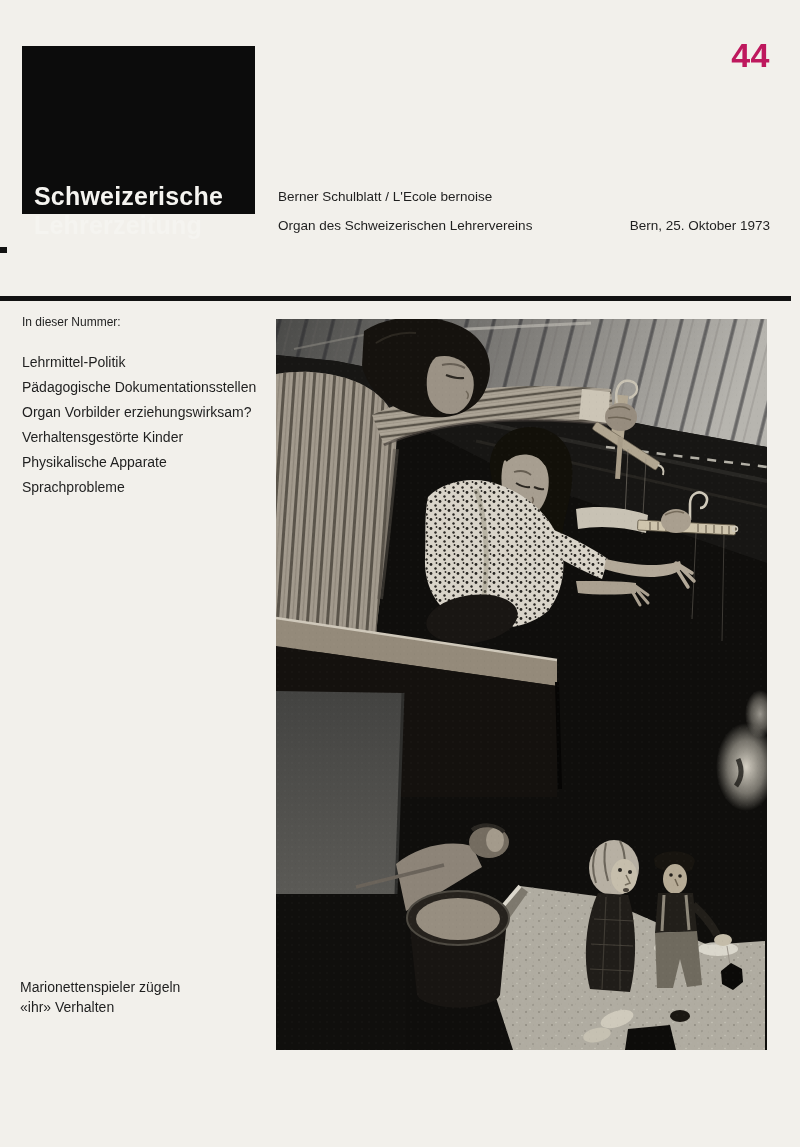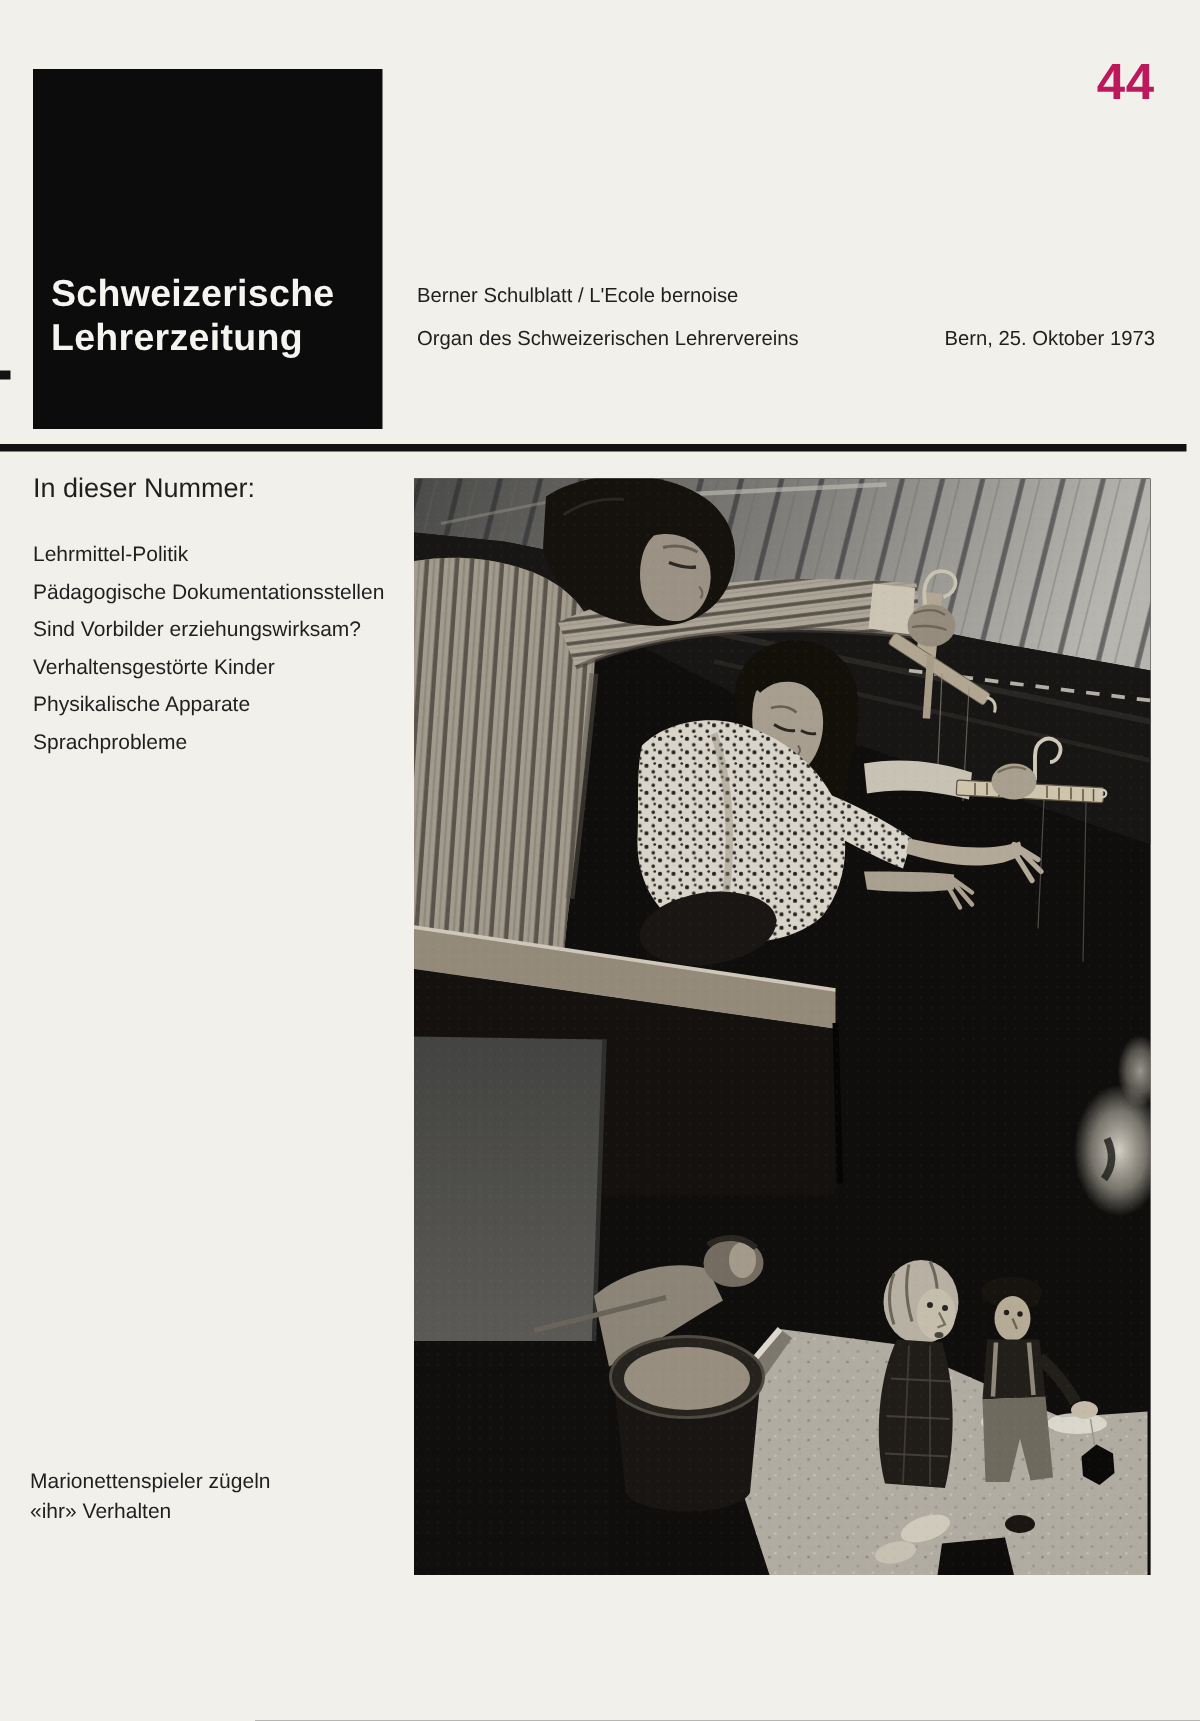--- a/index.html
+++ b/index.html
@@ -2,38 +2,38 @@
 <html><head>
 <meta charset="utf-8">
 <style>
   html,body{margin:0;padding:0;background:#888;}
   .page{
     position:relative;width:800px;height:1147px;margin:0 auto;
     background:#f2f0eb;overflow:hidden;
     font-family:"Liberation Sans", sans-serif;color:#1f1f1f;
   }
   .masthead-box{
-    position:absolute;left:22px;top:46px;width:233px;height:240px;
+    position:absolute;left:22px;top:46px;width:233px;height:168px;
     background:#0c0c0c;
   }
   .masthead-title{
     position:absolute;left:12px;top:136px;
     color:#f5f4f0;font-weight:bold;font-size:25px;line-height:29px;letter-spacing:.2px;
   }
   .issue-number{
     position:absolute;top:38px;right:30px;
     font-weight:bold;font-size:34px;line-height:34px;letter-spacing:.5px;color:#be185d;
   }
   .header-line1{position:absolute;left:278px;top:189px;font-size:13.5px;}
   .header-line2{position:absolute;left:278px;top:218px;font-size:13.5px;}
   .issue-date{position:absolute;top:218px;right:30px;font-size:13.5px;padding-left:17px;}
   .divider-rule{position:absolute;left:0;top:296px;width:791px;height:5px;background:#121212;}
   .edge-tick{position:absolute;left:0;top:247px;width:7px;height:6px;background:#121212;}
   .contents{position:absolute;left:22px;top:315px;width:250px;}
-  .contents-heading{font-size:18px;margin:0 0 21px 0;}
+  .contents-heading{font-size:12px;margin:0 0 21px 0;}
   .contents-item{font-size:14px;line-height:25px;margin:0;}
   .cover-photo{
     position:absolute;left:276px;top:319px;width:491px;height:731px;
     background:#0f0e0c;
   }
   .cover-photo svg{display:block;width:491px;height:731px;}
   .photo-caption{position:absolute;left:20px;top:977px;font-size:14px;line-height:20px;}
 </style>
 </head>
 <body>
@@ -53,21 +53,21 @@
   <div class="header-line2">Organ des Schweizerischen Lehrervereins</div>
   <div class="issue-date">Bern, 25. Oktober 1973</div>
 
   <div class="edge-tick"></div>
   <div class="divider-rule"></div>
 
   <div class="contents">
     <p class="contents-heading">In dieser Nummer:</p>
     <p class="contents-item">Lehrmittel-Politik</p>
     <p class="contents-item">Pädagogische Dokumentationsstellen</p>
-    <p class="contents-item">Sind Vorbilder erziehungswirksam?</p>
+    <p class="contents-item">Organ Vorbilder erziehungswirksam?</p>
     <p class="contents-item">Verhaltensgestörte Kinder</p>
     <p class="contents-item">Physikalische Apparate</p>
     <p class="contents-item">Sprachprobleme</p>
   </div>
 
   <div class="cover-photo">
     <svg viewBox="0 0 491 731" xmlns="http://www.w3.org/2000/svg" aria-hidden="true">
       <defs>
         <linearGradient id="ceilG" x1="0" y1="0" x2="1" y2="0.12">
           <stop offset="0" stop-color="#4a4a48"></stop>

